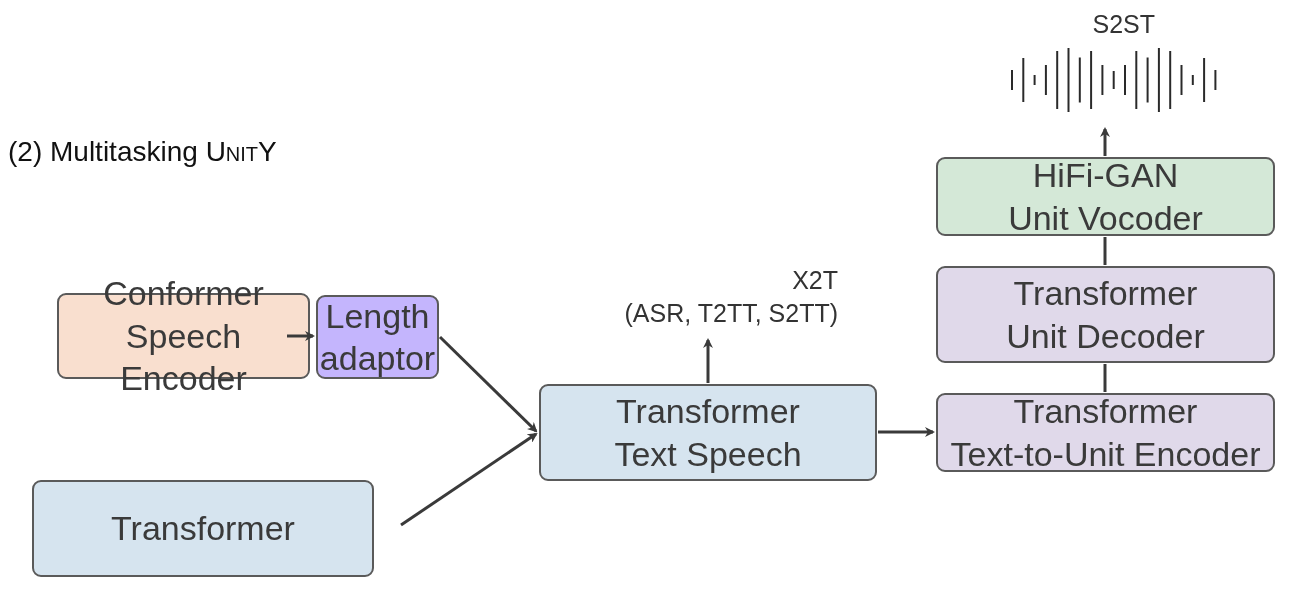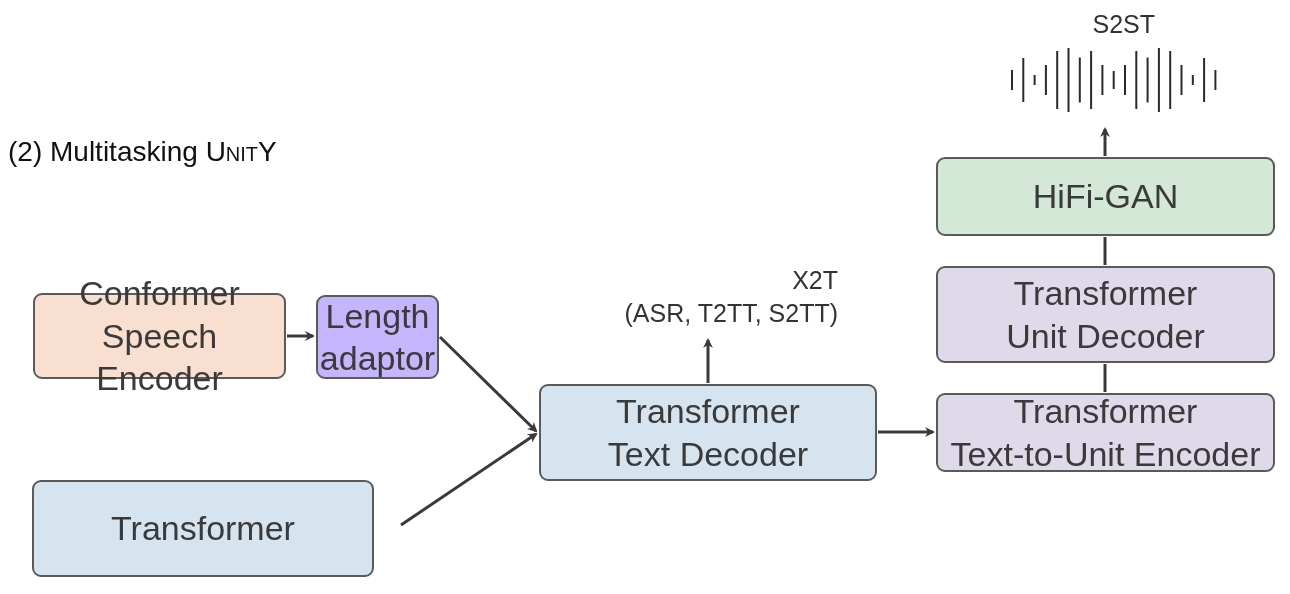--- a/index.html
+++ b/index.html
@@ -4,21 +4,21 @@
   <style>
     html, body { margin: 0; padding: 0; background: #ffffff; }
     body { width: 1290px; height: 594px; position: relative; overflow: hidden;
            font-family: "Liberation Sans", "DejaVu Sans", sans-serif; color: #333333; }
     .title { position: absolute; left: 8px; top: 136px; font-size: 28px; color: #111111;
              white-space: nowrap; }
     .title .sc { font-variant: small-caps; }
     .box { position: absolute; box-sizing: border-box; border: 2px solid #5a5a5a; border-radius: 9px;
            display: flex; flex-direction: column; align-items: center; justify-content: center;
            text-align: center; font-size: 34px; line-height: 1.25; color: #3a3a3a; }
-    .peach { background: #f9dfcf; }
+    .peach { background: #f9dfcf; margin-left: 24px; }
     .white { background: #c4b5fd; }
     .blue  { background: #d6e4ef; }
     .purple{ background: #e0d9ea; }
     .green { background: #d4e8d7; }
     .label { position: absolute; text-align: right; font-size: 25px; color: #333333;
              line-height: 1.3; white-space: nowrap; }
     svg.overlay { position: absolute; left: 0; top: 0; }
   </style>
 </head>
 <body>
@@ -34,35 +34,36 @@
   <span>Length</span>
   <span>adaptor</span>
 </div>
 
 <div class="box blue" style="left:32px; top:480px; width:342px; height:97px;">
   <span>Transformer</span>
 </div>
 
 <div class="box blue" style="left:539px; top:384px; width:338px; height:97px;">
   <span>Transformer</span>
-  <span>Text Decoder</span>
+  <span>Text Speech</span>
 </div>
 
 <div class="box purple" style="left:936px; top:393px; width:339px; height:79px;">
   <span>Transformer</span>
   <span>Text-to-Unit Encoder</span>
 </div>
 
 <div class="box purple" style="left:936px; top:266px; width:339px; height:97px;">
   <span>Transformer</span>
   <span>Unit Decoder</span>
 </div>
 
 <div class="box green" style="left:936px; top:157px; width:339px; height:79px;">
   <span>HiFi-GAN</span>
+  <span>Unit Vocoder</span>
 </div>
 
 <div class="label" style="left:578px; top:264px; width:260px;">
   <div>X2T</div>
   <div>(ASR, T2TT, S2TT)</div>
 </div>
 
 <div class="label" style="left:1055px; top:8px; width:100px;">S2ST</div>
 
 <svg class="overlay" width="1290" height="594" viewBox="0 0 1290 594">

